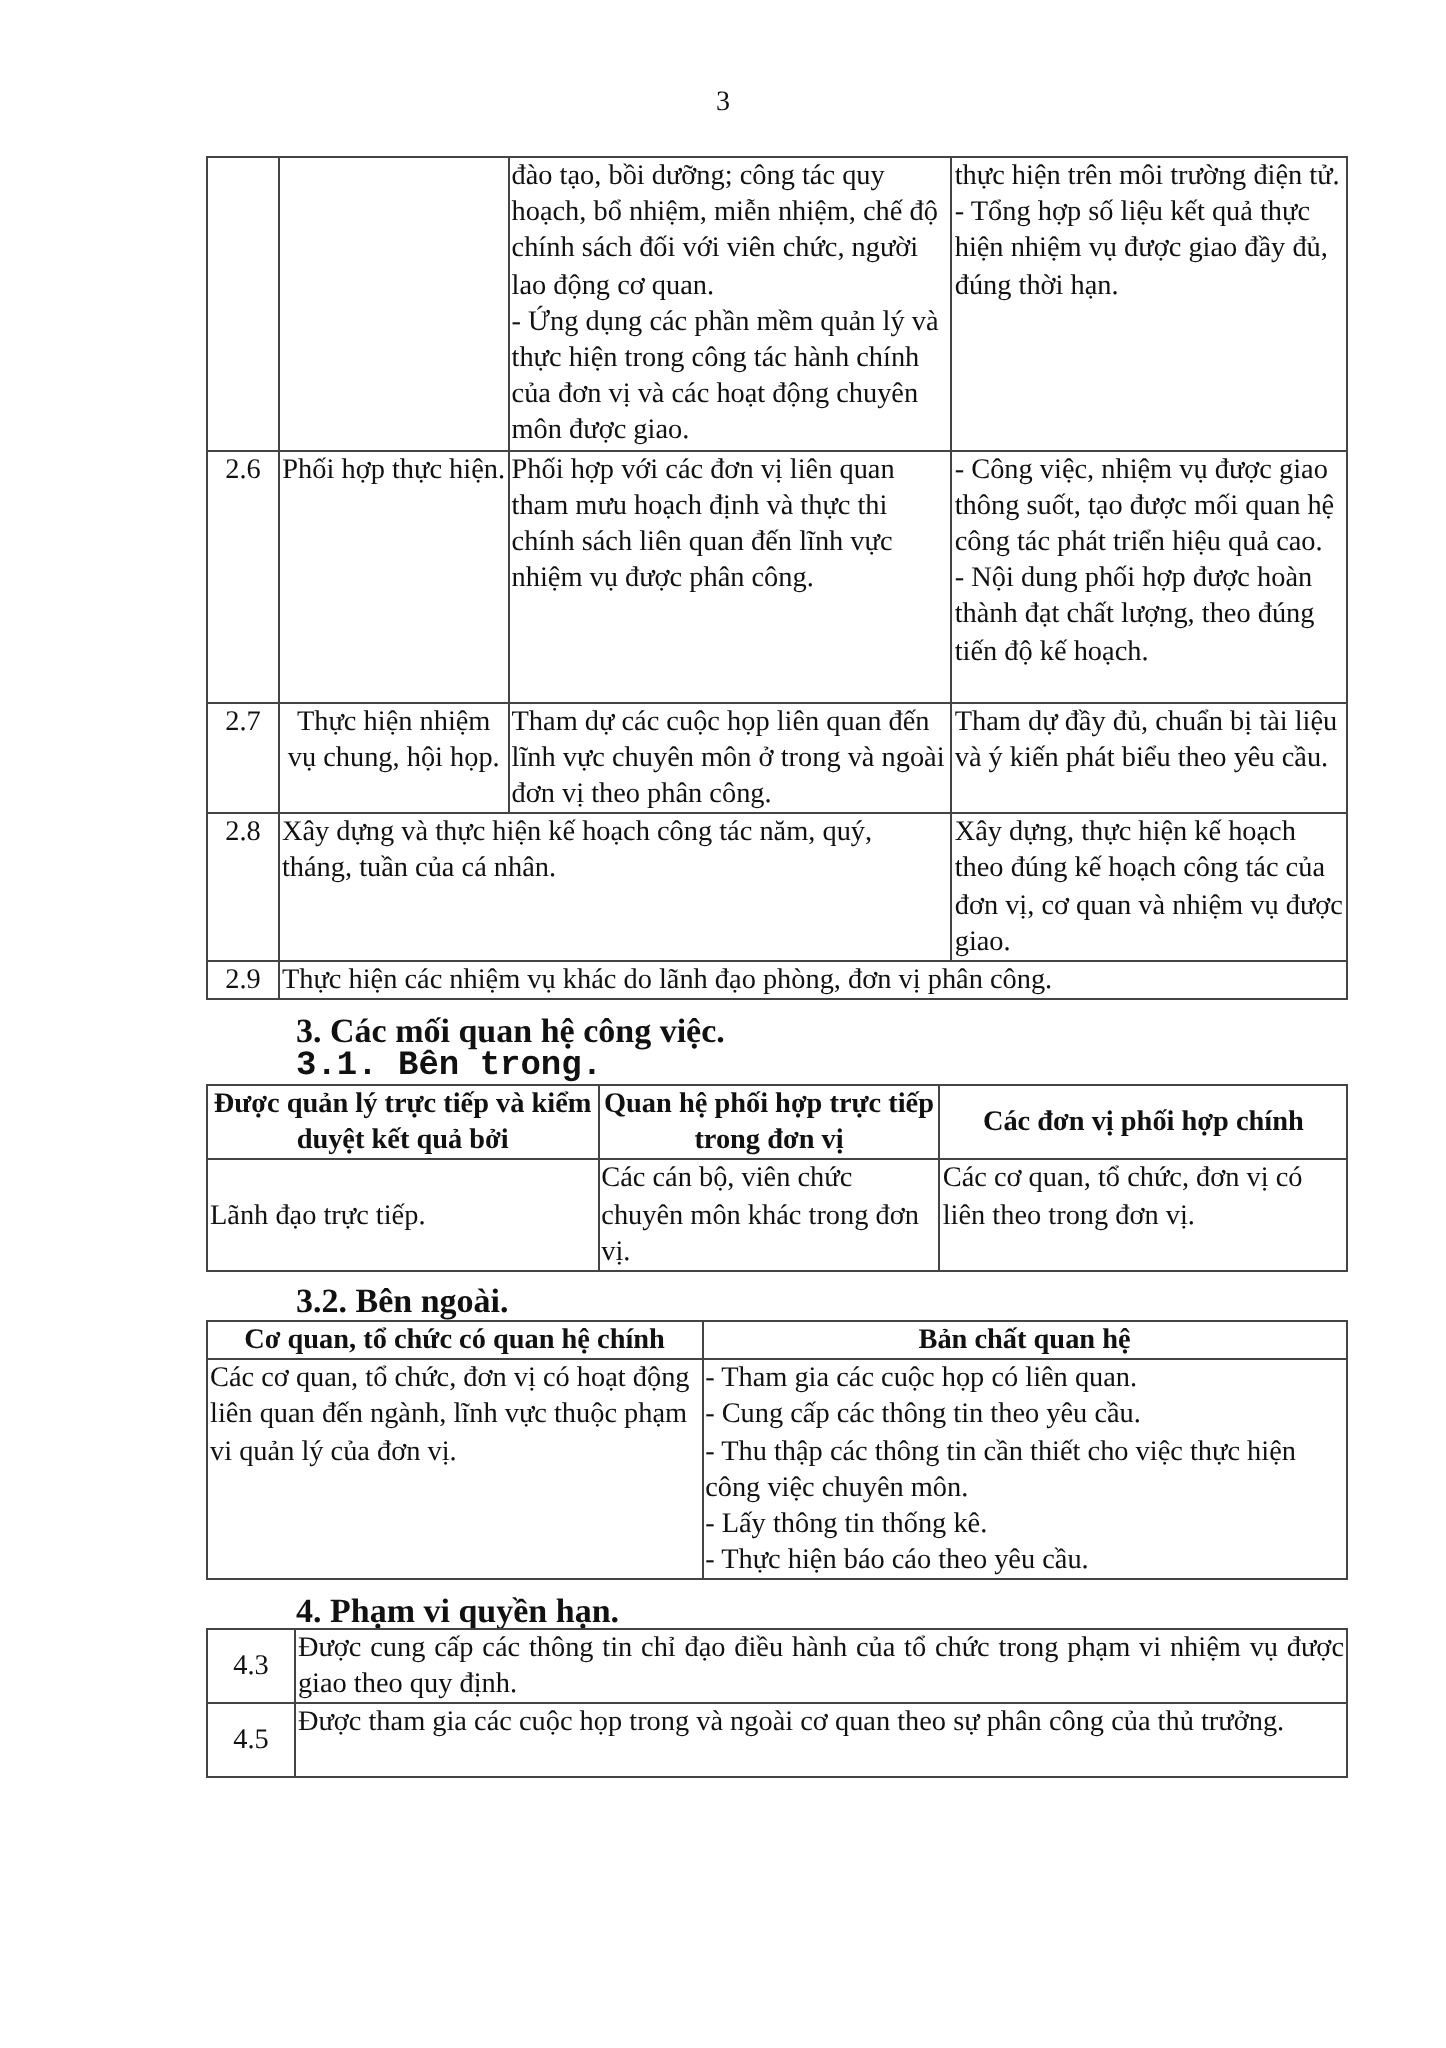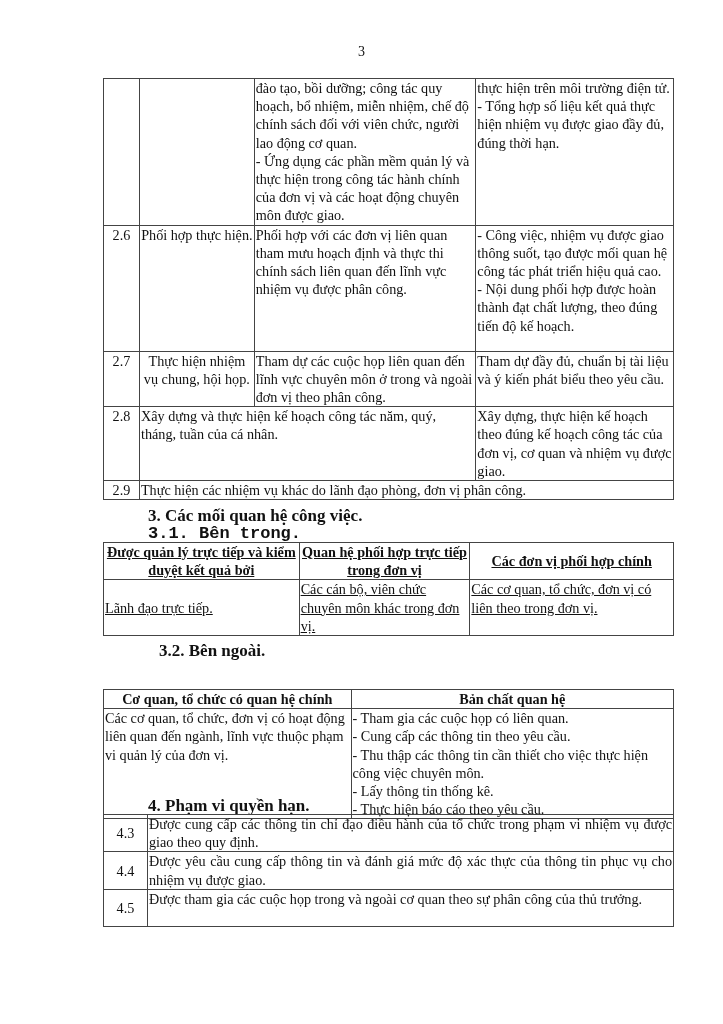--- a/index.html
+++ b/index.html
@@ -68,43 +68,43 @@
   <tr style="height:19px">
     <td class="c">2.9</td>
     <td colspan="3">Thực hiện các nhiệm vụ khác do lãnh đạo phòng, đơn vị phân công.</td>
   </tr>
 </tbody>
   </table>
 
 <div class="heading" style="left:148px; top:507px;">3. Các mối quan hệ công việc.</div>
 <div class="heading" style="left:148px; top:525px;font-family:Liberation Mono, monospace;">3.1. Bên trong.</div>
 
-<table style="left:103px; top:542px; width:571px;text-decoration:underline;">
+<table style="left:103px; top:542px; width:571px;">
   <colgroup>
       <col style="width:196px">
       <col style="width:171px">
       <col style="width:204px">
     </colgroup>
   <tbody>
       <tr style="height:37px">
     <th>Được quản lý trực tiếp và kiểm duyệt kết quả bởi</th>
     <th>Quan hệ phối hợp trực tiếp trong đơn vị</th>
     <th>Các đơn vị phối hợp chính</th>
   </tr>
   <tr style="height:55px">
     <td class="mid">Lãnh đạo trực tiếp.</td>
     <td> Các cán bộ, viên chức chuyên môn khác trong đơn vị.</td>
     <td> Các cơ quan, tổ chức, đơn vị có liên theo trong đơn vị.</td>
   </tr>
 </tbody>
   </table>
 
-<div class="heading" style="left:159px; top:642px;">3.2. Bên ngoài.</div>
+<div class="heading" style="left:148px; top:642px;">3.2. Bên ngoài.</div>
 
-<table style="left:103px; top:689px; width:571px;">
+<table style="left:103px; top:660px; width:571px;">
   <colgroup>
       <col style="width:248px">
       <col style="width:323px">
     </colgroup>
   <tbody>
       <tr style="height:19px">
     <th>Cơ quan, tổ chức có quan hệ chính</th>
     <th>Bản chất quan hệ</th>
   </tr>
   <tr style="height:110px">
@@ -126,21 +126,17 @@
   <colgroup>
       <col style="width:44px">
       <col style="width:527px">
     </colgroup>
   <tbody>
   <tr style="height:37px">
     <td class="c mid">4.3</td>
     <td class="just">Được cung cấp các thông tin chỉ đạo điều hành của tổ chức trong phạm vi nhiệm vụ được giao theo quy định.</td>
   </tr>
   <tr style="height:37px">
-    <td class="c mid">4.4</td>
-    <td class="just">Được yêu cầu cung cấp thông tin và đánh giá mức độ xác thực của thông tin phục vụ cho nhiệm vụ được giao.</td>
-  </tr>
-  <tr style="height:37px">
     <td class="c mid">4.5</td>
     <td class="just">Được tham gia các cuộc họp trong và ngoài cơ quan theo sự phân công của thủ trưởng.</td>
   </tr>
 </tbody>
   </table>
 
 </body></html>

